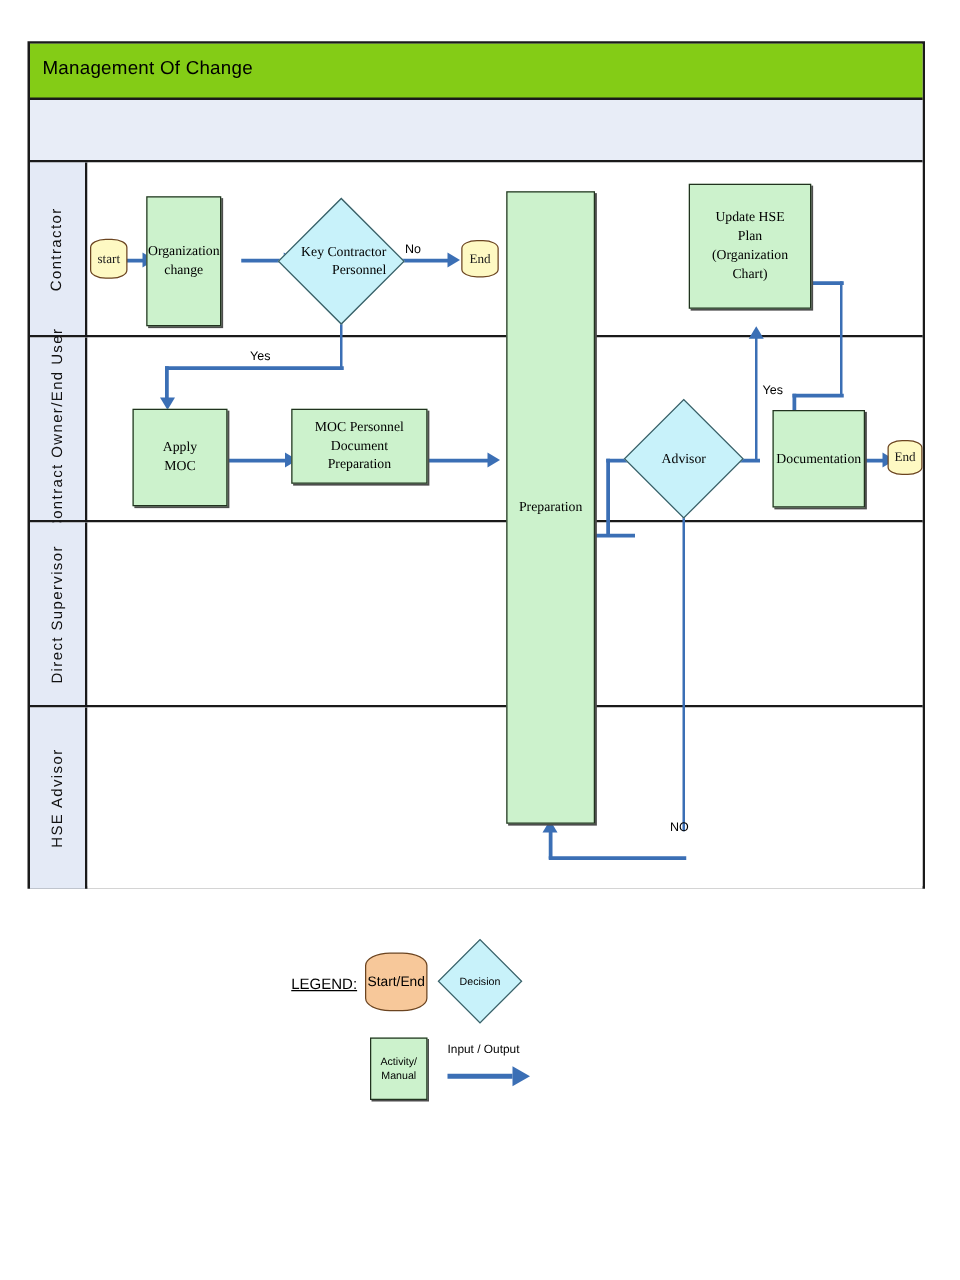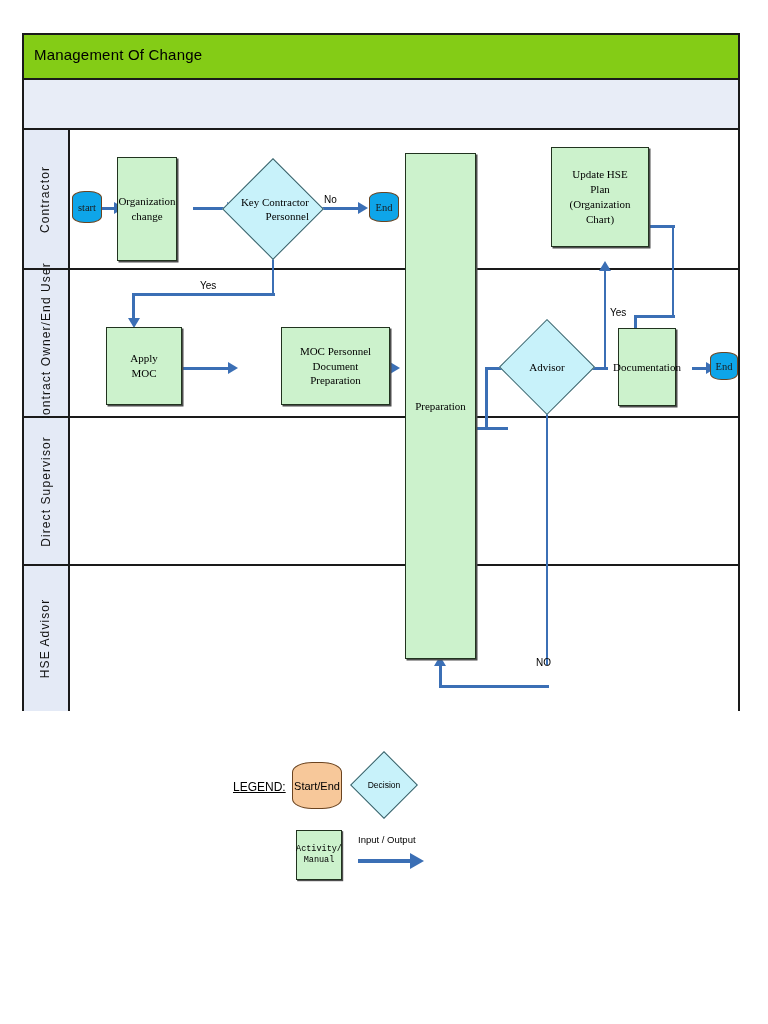--- a/index.html
+++ b/index.html
@@ -124,21 +124,21 @@
   .proc {
     background: #ccf2cc;
     border: 1.5px solid #21331f;
     box-shadow: 1.5px 1.5px 0 #4d4d4d;
     font-size: 11px;
     line-height: 1.35;
     padding: 13px;
   }
   
   .term {
-    background: #0ea5e9;
+    background: #fef9c3;
     border: 1.3px solid #6b4420;
     border-radius: 42% / 22%;
     font-size: 10.5px;
     color: #1a1a1a;
   }
   
   .diamond-wrap { position: absolute; }
   .diamond-wrap .dshape {
     position: absolute;
     left: 0; top: 0;
@@ -243,21 +243,21 @@
     position: absolute;
     left: 66px;
     top: 78px;
     width: 44px;
     height: 48px;
     background: #ccf2cc;
     border: 1.4px solid #21331f;
     box-shadow: 1.2px 1.2px 0 #4d4d4d;
     display: flex; align-items: center; justify-content: center;
     text-align: center;
-    font-family: Liberation Mono, monospace;
+    font-family: Liberation Sans, sans-serif;
     font-size: 8.5px;
     line-height: 1.3;
     color: #000;
   }
   .lg-io-label {
     position: absolute;
     left: 128px;
     top: 82px;
     font-family: "Liberation Sans", sans-serif;
     font-size: 9.5px;
@@ -395,36 +395,36 @@
       </div>
 
       <div class="node proc" style="left:527px;top:112px;width:98px;height:100px;">
         <span style="width:94px;display:block;">Update HSE Plan (Organization Chart)</span>
       </div>
 
       <div class="node proc" style="left:82px;top:292px;width:76px;height:78px;">
         <span>Apply MOC</span>
       </div>
 
-      <div class="node proc" style="left:209px;top:292px;width:109px;height:78px;margin-left:48px;">
+      <div class="node proc" style="left:209px;top:292px;width:109px;height:60px;">
         <span style="width:104px;display:block;">MOC Personnel Document Preparation</span>
       </div>
 
       <div class="node proc" style="left:381px;top:118px;width:71px;height:506px;">
         <span>Preparation</span>
       </div>
 
       <div class="diamond-wrap" style="left:489px;top:298px;width:68px;height:68px;">
         <div class="dshape"></div>
         <div class="dlabel">
             <span>Advisor</span>
           </div>
       </div>
 
-      <div class="node proc" style="left:594px;top:293px;width:58px;height:78px;justify-content:center;">
+      <div class="node proc" style="left:594px;top:293px;width:74px;height:78px;justify-content:center;">
         <span>Documentation</span>
       </div>
 
       <div class="node term" style="left:686px;top:317px;width:28px;height:28px;">
         <span>End</span>
       </div>
 
     </div>
 
   </div>

